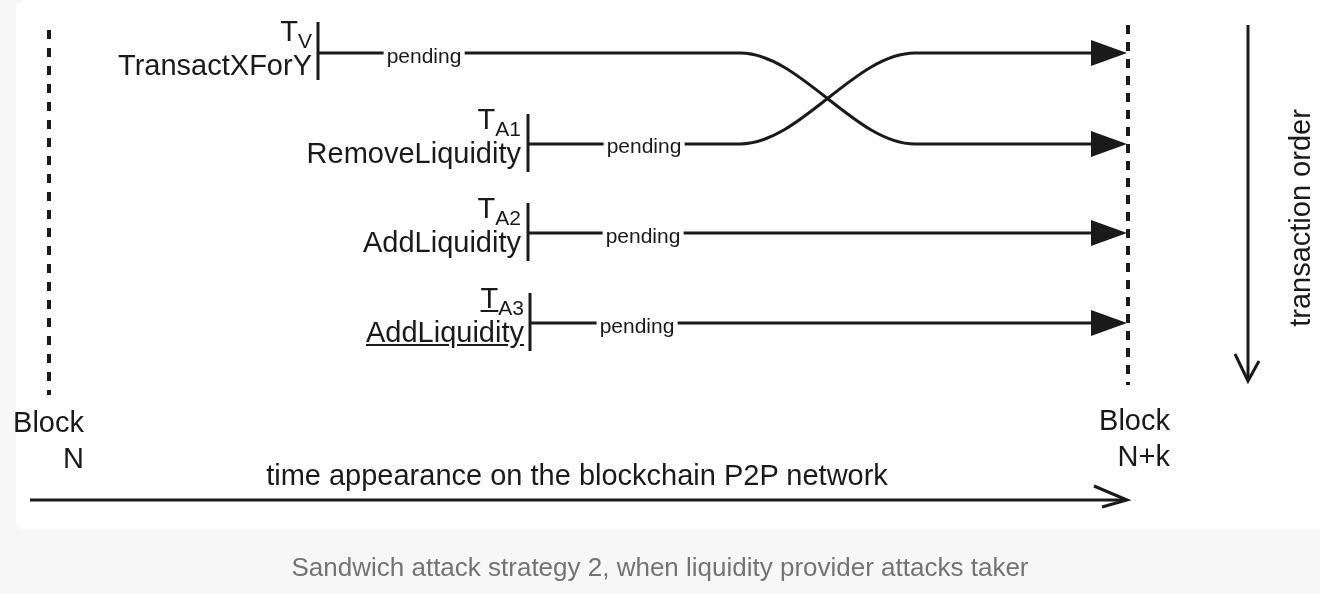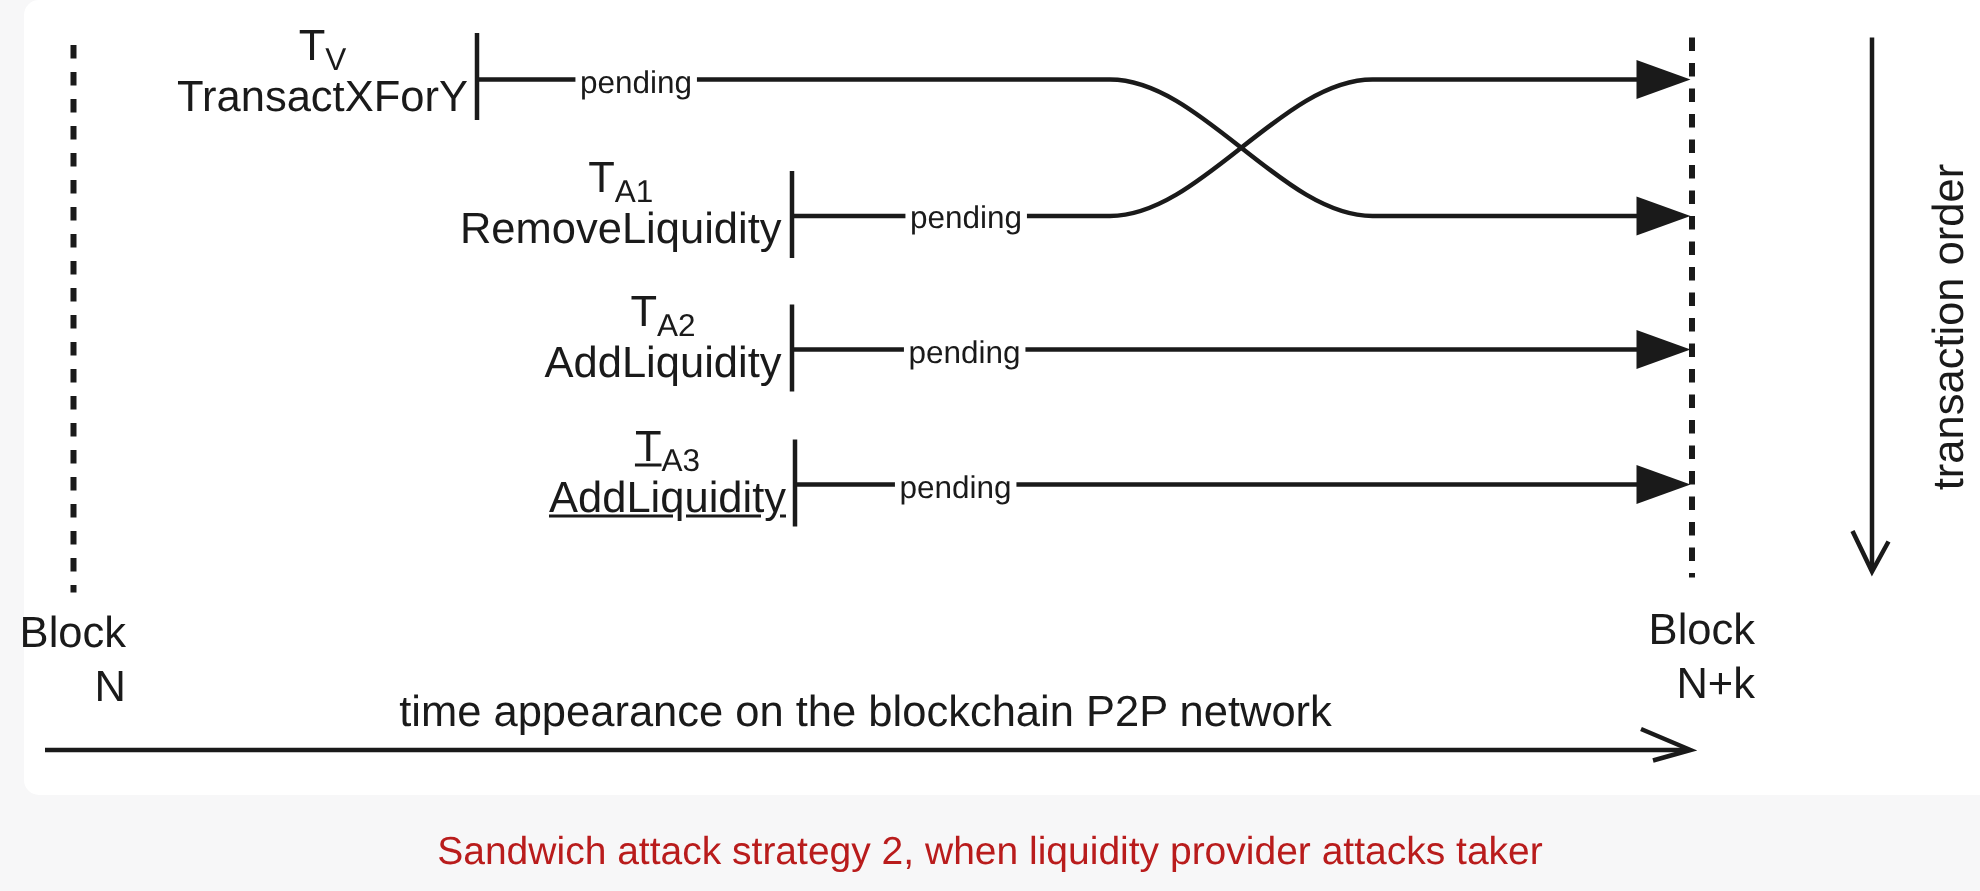--- a/index.html
+++ b/index.html
@@ -9,36 +9,36 @@
     background:#f7f7f8;
     font-family:"Liberation Sans", sans-serif;
     color:#1a1a1a;
     overflow:hidden;
   }
   .panel{
     position:absolute;left:16px;top:0;width:1304px;height:530px;
     background:#ffffff;border-radius:10px 0 0 10px;
   }
   svg.diagram{position:absolute;left:0;top:0;}
-  .row-label{position:absolute;font-size:29px;line-height:34px;text-align:center;white-space:nowrap;}
+  .row-label{position:absolute;font-size:29px;line-height:34px;text-align:right;white-space:nowrap;}
   .row-label sub{font-size:21px;line-height:0;}
   .pending{
     position:absolute;transform:translate(-50%,-50%);
     background:#ffffff;padding:0 3px;font-size:21px;white-space:nowrap;
   }
   .block-label{position:absolute;font-size:29px;line-height:36px;text-align:right;}
   .time-label{position:absolute;left:577px;top:459px;transform:translateX(-50%);font-size:29px;white-space:nowrap;}
   .order-label{
     position:absolute;left:1300px;top:218px;
     transform:translate(-50%,-50%) rotate(-90deg);
     font-size:29px;white-space:nowrap;
   }
   .caption{
     position:absolute;left:0;top:552px;width:100%;
-    text-align:center;font-size:26px;color:#b91c1c;
+    text-align:center;font-size:26px;color:#737373;
   }
 </style>
 </head>
 <body>
 
 <div class="stage">
 
   <div class="panel"></div>
 
   <svg class="diagram" width="1320" height="530" viewBox="0 0 1320 530">

